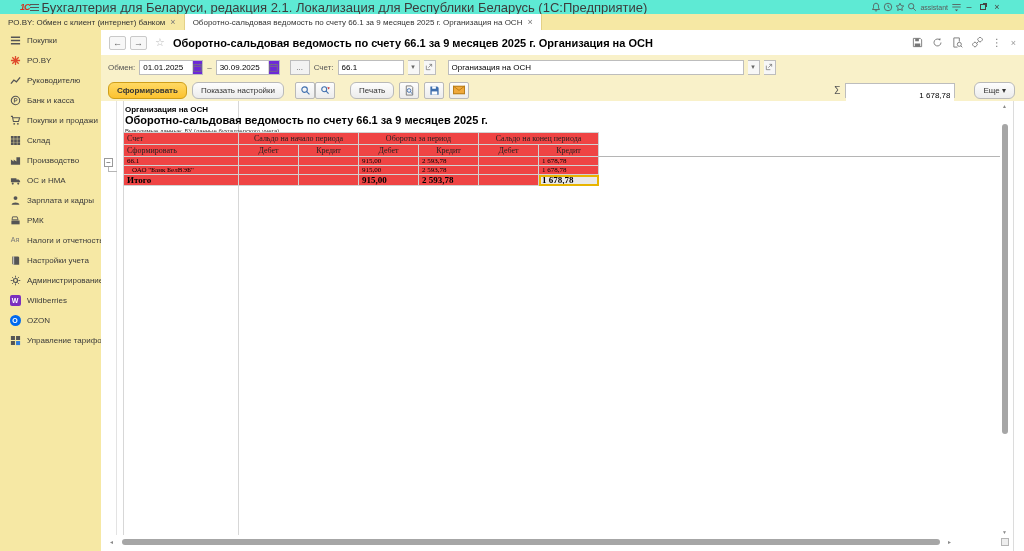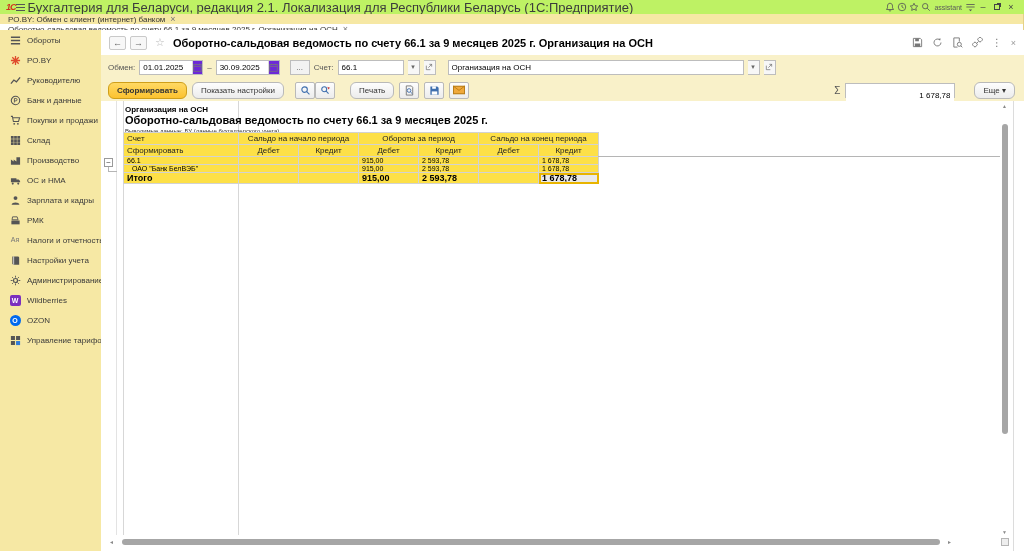--- a/index.html
+++ b/index.html
@@ -1,31 +1,31 @@
 <!DOCTYPE html>
 <html><head>
 <meta charset="utf-8">
 <style>
   * { margin:0; padding:0; box-sizing:border-box; }
   html,body { width:1024px; height:551px; overflow:hidden; font-family:"Liberation Sans", sans-serif; background:#fff; }
 
   
-  .titlebar { position:absolute; left:0; top:0; width:1024px; height:14px; background:#bef264; display:flex; align-items:center; padding:0 6px; }
+  .titlebar { position:absolute; left:0; top:0; width:1024px; height:14px; background:#5eead4; display:flex; align-items:center; padding:0 20px; }
   .logo1c { color:#d2321e; font-weight:bold; font-style:italic; font-size:9px; letter-spacing:-1px; }
   .burger { display:inline-block; width:9px; height:7px; border-top:1px solid #555; border-bottom:1px solid #555; position:relative; }
   .burger:before { content:""; position:absolute; left:0; top:2px; width:9px; border-top:1px solid #555; }
   .apptitle { font-size:13px; color:#3c3c3c; margin-left:3px; white-space:nowrap; }
   .tb-spacer { flex:1; }
   .tb-ico { width:12px; height:12px; display:flex; align-items:center; justify-content:center; color:#555; }
   .assistant { font-size:7px; color:#5a5a5a; margin:0 2px; }
   .winbtn { font-size:9px; color:#444; width:14px; text-align:center; line-height:12px; }
   .restore-glyph { display:inline-block; width:6px; height:6px; border:1px solid #444; box-shadow:2px -2px 0 -1px #444; }
 
   
-  .tabbar { position:absolute; left:0; top:14px; width:1024px; height:16px; background:#f6e8a4; display:flex; align-items:stretch;flex-direction:column; }
+  .tabbar { position:absolute; left:0; top:14px; width:1024px; height:16px; background:#f6e8a4; display:flex; align-items:stretch; }
   .tab { display:flex; align-items:center; gap:5px; padding:0 8px; font-size:8px; color:#333; border-right:1px solid #e4d187; white-space:nowrap; }
   .tab.active { background:#ffffff; }
   .tabx { color:#777; font-size:9px; }
 
   
   .sidebar { position:absolute; left:0; top:30px; width:101px; height:521px; background:#f6e8a4; overflow:hidden; }
   .sb-item { height:20px; display:flex; align-items:center; gap:6px; padding-left:9px; cursor:default; }
   .sb-item .ic { width:12px; height:12px; display:flex; align-items:center; justify-content:center; flex:0 0 12px; }
   .sb-item .lbl { font-size:8px; color:#3a3a3a; white-space:nowrap; }
   .wb-badge { width:11px; height:11px; background:#7b2fbe; border-radius:2px; color:#fff; font-size:7px; font-weight:bold; display:flex; align-items:center; justify-content:center; }
@@ -60,21 +60,21 @@
 
   
   .report { position:absolute; left:0; top:71px; width:923px; height:450px; background:#fff; }
   .vline { position:absolute; width:1px; background:#d7d7d7; }
   .hline { position:absolute; height:1px; background:#b5b5b5; }
   .rtext { position:absolute; white-space:nowrap; color:#000; }
   .org-line { left:24px; top:4px; font-size:8px; font-weight:bold; }
   .rep-title { left:24px; top:13px; font-size:11px; font-weight:bold; }
   .rep-sub { left:24px; top:27px; font-size:6px; color:#333; }
 
-  table.rep { position:absolute; left:22px; top:31px; border-collapse:collapse; table-layout:fixed; background:#fde047; }
+  table.rep { position:absolute; left:22px; top:31px; border-collapse:collapse; table-layout:fixed; background:#ef4444;font-family:Liberation Serif, serif; }
   table.rep td { border:1px solid #d2d2d2; font-size:8px; padding:0 3px; overflow:hidden; white-space:nowrap; }
   table.rep .h1 td, table.rep .h2 td { height:12px; color:#222; }
   table.rep td.grp { text-align:center; }
   table.rep td.sub { text-align:center; }
   table.rep tr.r0 td, table.rep tr.r1 td { height:7px; font-size:7px; }
   table.rep tr.rt td { height:11px; font-size:9px; font-weight:bold; }
   table.rep td.num { }
   table.rep td.ind { padding-left:8px; }
   table.rep td.sel { background:#e9e9e9; outline:2px solid #e8b400; outline-offset:-2px; }
 
@@ -147,21 +147,21 @@
   </div>
 </div>
 
 <div class="sidebar">
   <div class="sb-item">
     <span class="ic">
         <svg width="11" height="11" viewBox="0 0 12 12">
           <path d="M1 2.5h10M1 6h10M1 9.5h10" stroke="#555" stroke-width="1.6"></path>
         </svg>
       </span>
-    <span class="lbl">Обороты</span>
+    <span class="lbl">Покупки</span>
   </div>
   <div class="sb-item">
     <span class="ic">
         <svg width="11" height="11" viewBox="0 0 12 12">
           <path d="M6 1v10M1 6h10M2.5 2.5l7 7M9.5 2.5l-7 7" stroke="#df4a2b" stroke-width="1.4"></path>
         </svg>
       </span>
     <span class="lbl">PO.BY</span>
   </div>
   <div class="sb-item">
@@ -172,21 +172,21 @@
       </span>
     <span class="lbl">Руководителю</span>
   </div>
   <div class="sb-item">
     <span class="ic">
         <svg width="11" height="11" viewBox="0 0 12 12">
           <circle cx="6" cy="6" r="4.6" fill="none" stroke="#555" stroke-width="1.2"></circle>
           <path d="M4.8 3.8v4.4M4.8 3.8h1.6a1.3 1.3 0 010 2.6H4.8" fill="none" stroke="#555"></path>
         </svg>
       </span>
-    <span class="lbl">Банк и данные</span>
+    <span class="lbl">Банк и касса</span>
   </div>
   <div class="sb-item">
     <span class="ic">
         <svg width="11" height="11" viewBox="0 0 12 12">
           <path d="M1 1.5h1.6l1.1 5.5h5.6l1.2-4H3.1" fill="none" stroke="#555" stroke-width="1.1"></path>
           <circle cx="4.6" cy="9.6" r="1" fill="#555"></circle>
           <circle cx="8.6" cy="9.6" r="1" fill="#555"></circle>
         </svg>
       </span>
     <span class="lbl">Покупки и продажи</span>

